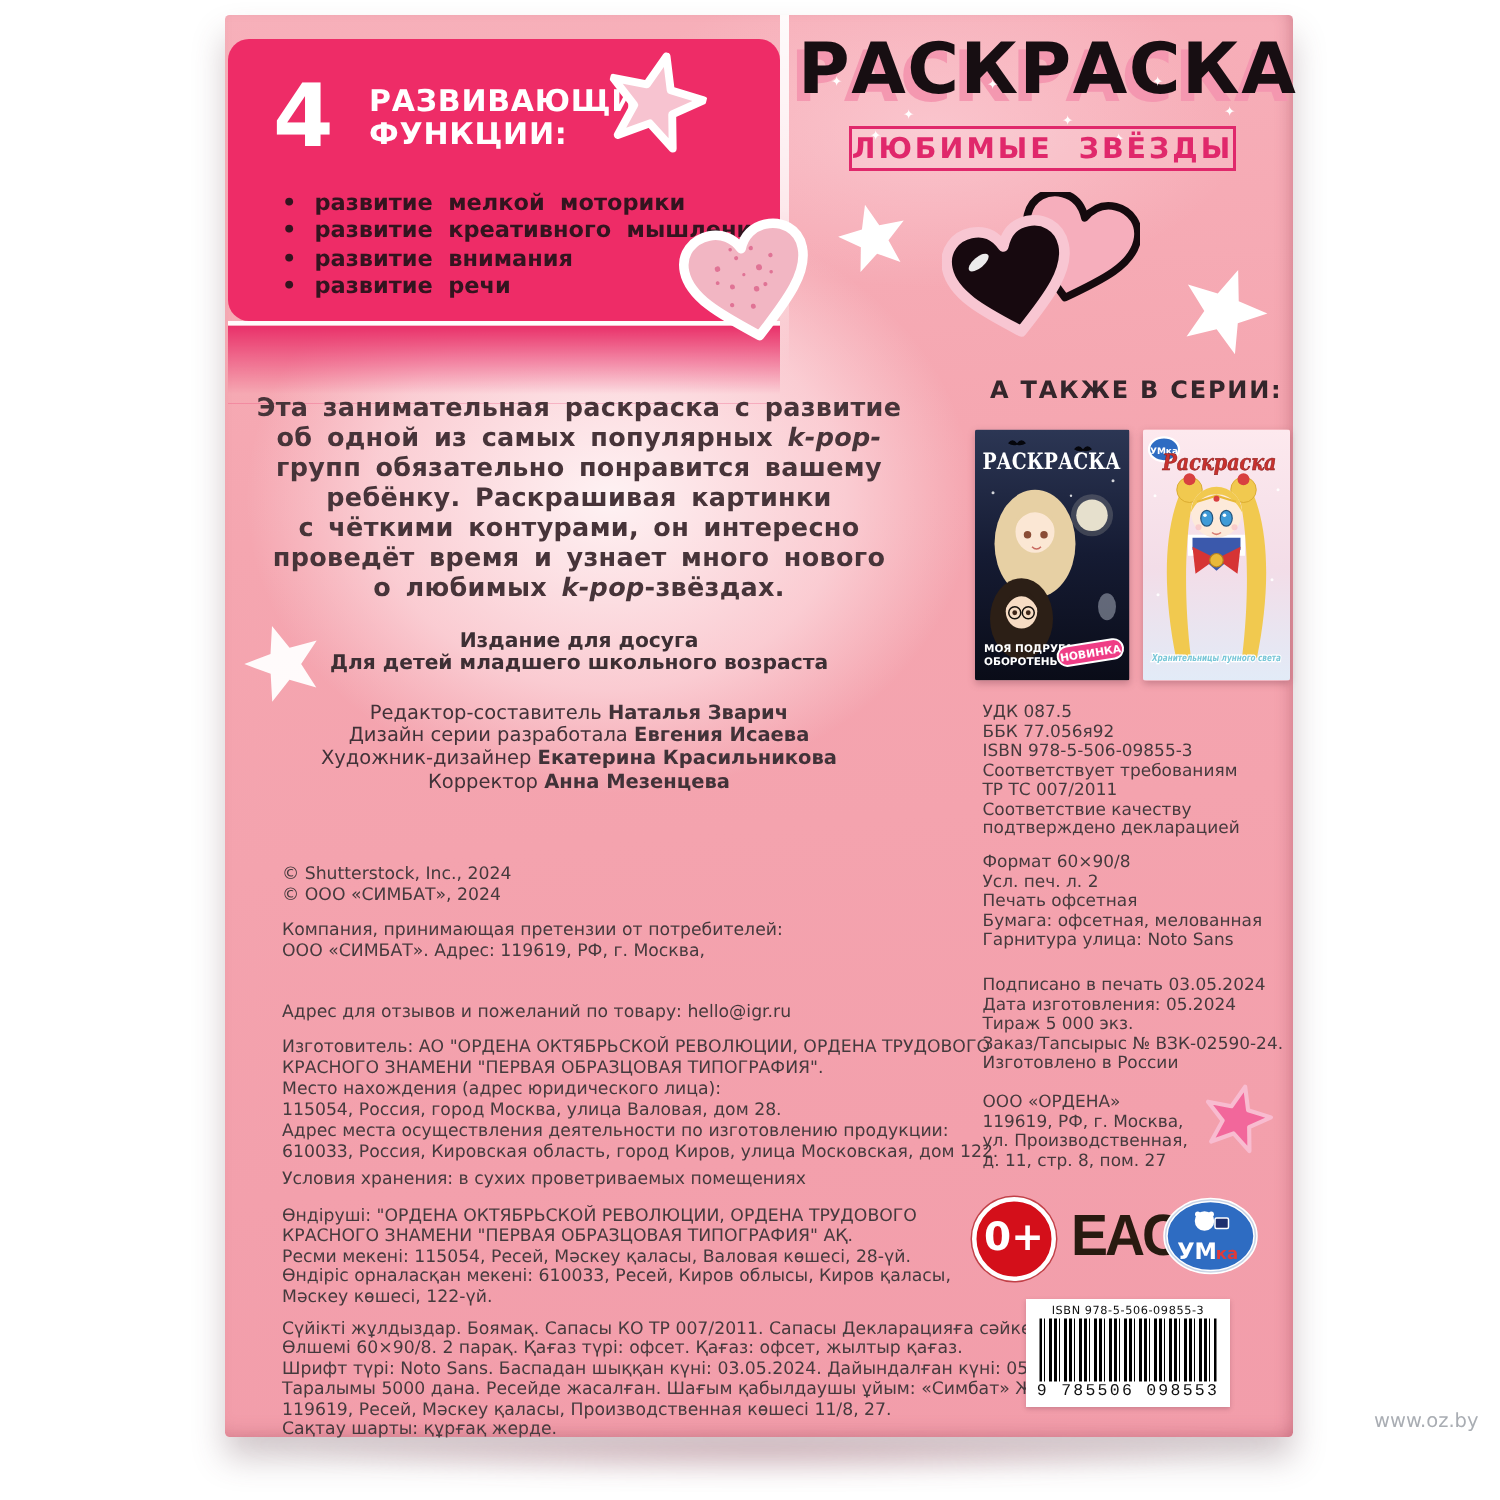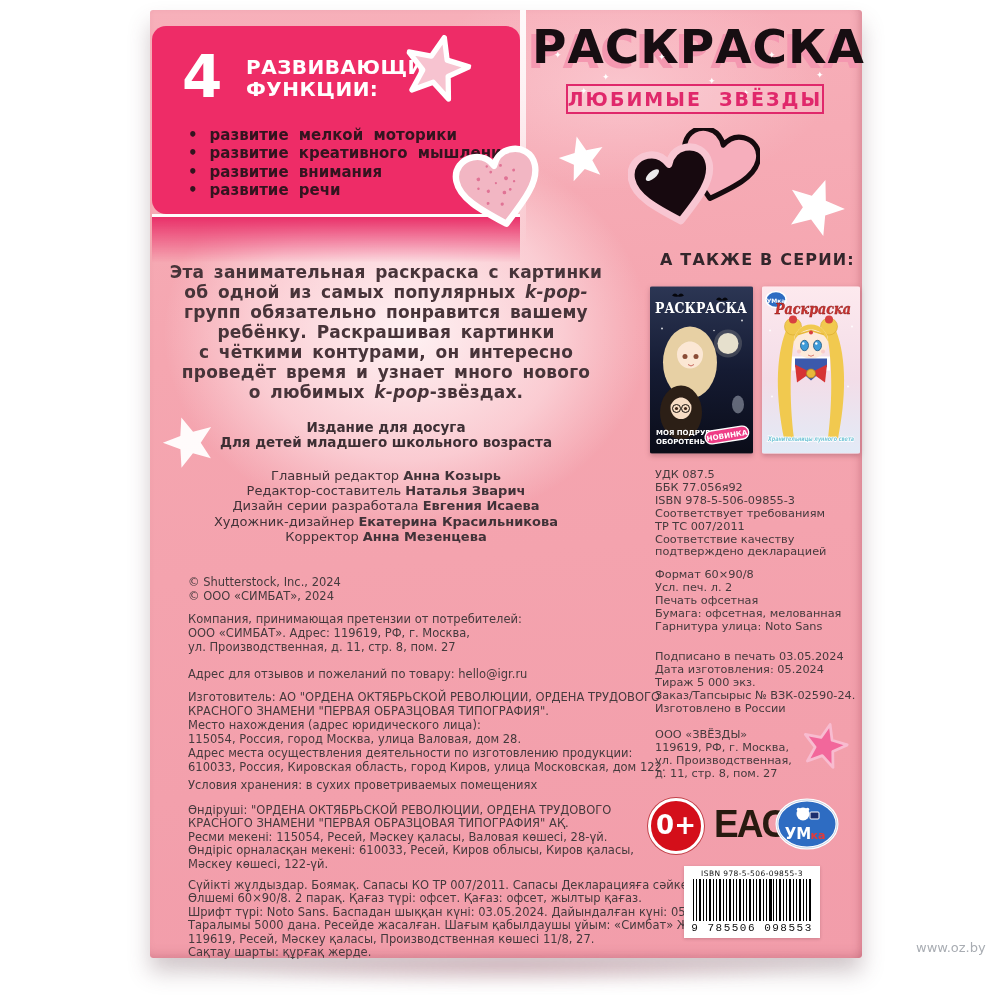--- a/index.html
+++ b/index.html
@@ -149,49 +149,47 @@
       </g>
     </svg>
     <svg class="deco" style="left:12px;top:404px;width:54px;height:54px;transform:rotate(-18deg)" viewBox="0 0 100 100">
       <path d="M50 4 L62.4 36.2 L97 38.1 L69.8 59.6 L78.6 93 L50 73.8 L21.4 93 L30.2 59.6 L3 38.1 L37.6 36.2 Z" fill="#ffffff" opacity=".95"></path>
     </svg>
     <svg class="deco" style="left:652px;top:712px;width:46px;height:46px;transform:rotate(14deg)" viewBox="0 0 100 100">
       <path d="M50 4 L62.4 36.2 L97 38.1 L69.8 59.6 L78.6 93 L50 73.8 L21.4 93 L30.2 59.6 L3 38.1 L37.6 36.2 Z" fill="#f2679b" stroke="#f8bcd0" stroke-width="6" stroke-linejoin="round"></path>
     </svg>
 
     <div class="desc">
-      <div>Эта занимательная раскраска с картинки</div>
+      <div>Эта занимательная раскраска с развитие</div>
       <div><span>об одной из самых популярных </span><i>k-pop-</i></div>
       <div>групп обязательно понравится вашему</div>
       <div>ребёнку. Раскрашивая картинки</div>
       <div>с чёткими контурами, он интересно</div>
       <div>проведёт время и узнает много нового</div>
       <div><span>о любимых </span><i>k-pop</i><span>-звёздах.</span></div>
     </div>
     <div class="edition">
       <div>Издание для досуга</div>
       <div>Для детей младшего школьного возраста</div>
     </div>
 
     <div class="credits">
-      <div><span>Главный редактор</span> <span class="b">Анна Козырь</span></div>
       <div><span>Редактор-составитель</span> <span class="b">Наталья Зварич</span></div>
       <div><span>Дизайн серии разработала</span> <span class="b">Евгения Исаева</span></div>
       <div><span>Художник-дизайнер</span> <span class="b">Екатерина Красильникова</span></div>
       <div><span>Корректор</span> <span class="b">Анна Мезенцева</span></div>
     </div>
 
     <div class="sp" style="top:549px">
         <div>© Shutterstock, Inc., 2024</div>
         <div>© ООО «СИМБАТ», 2024</div>
       </div>
     <div class="sp" style="top:586px">
         <div>Компания, принимающая претензии от потребителей:</div>
         <div>ООО «СИМБАТ». Адрес: 119619, РФ, г. Москва,</div>
-        <div>ул. Производственная, д. 11, стр. 8, пом. 27</div>
       </div>
     <div class="sp" style="top:641px">Адрес для отзывов и пожеланий по товару: hello@igr.ru</div>
     <div class="sp" style="top:664px">
         <div>Изготовитель: АО  "ОРДЕНА ОКТЯБРЬСКОЙ РЕВОЛЮЦИИ, ОРДЕНА ТРУДОВОГО</div>
         <div>КРАСНОГО ЗНАМЕНИ "ПЕРВАЯ ОБРАЗЦОВАЯ ТИПОГРАФИЯ".</div>
         <div>Место нахождения (адрес юридического лица):</div>
         <div>115054, Россия, город Москва, улица Валовая, дом 28.</div>
         <div>Адрес места осуществления деятельности по изготовлению продукции:</div>
         <div>610033, Россия, Кировская область, город Киров, улица Московская, дом 122.</div>
       </div>
@@ -318,21 +316,21 @@
         <div>Гарнитура улица: Noto Sans</div>
       </div>
     <div class="col" style="top:641px">
         <div>Подписано в печать 03.05.2024</div>
         <div>Дата изготовления: 05.2024</div>
         <div>Тираж 5 000 экз.</div>
         <div>Заказ/Тапсырыс № ВЗК-02590-24.</div>
         <div>Изготовлено в России</div>
       </div>
     <div class="col" style="top:719px">
-        <div>ООО «ЗВЁЗДЫ»</div>
+        <div>ООО «ОРДЕНА»</div>
         <div>119619, РФ, г. Москва,</div>
         <div>ул. Производственная,</div>
         <div>д. 11, стр. 8, пом. 27</div>
       </div>
 
     <div class="zero">0+</div>
     <div class="eac">EAC</div>
     <svg class="umka" viewBox="0 0 66 56">
       <ellipse cx="33" cy="28" rx="30" ry="24" fill="#2e6cc2" stroke="#fff" stroke-width="3"></ellipse>
       <ellipse cx="33" cy="28" rx="30" ry="24" fill="none" stroke="#c9d4e6" stroke-width="1"></ellipse>

